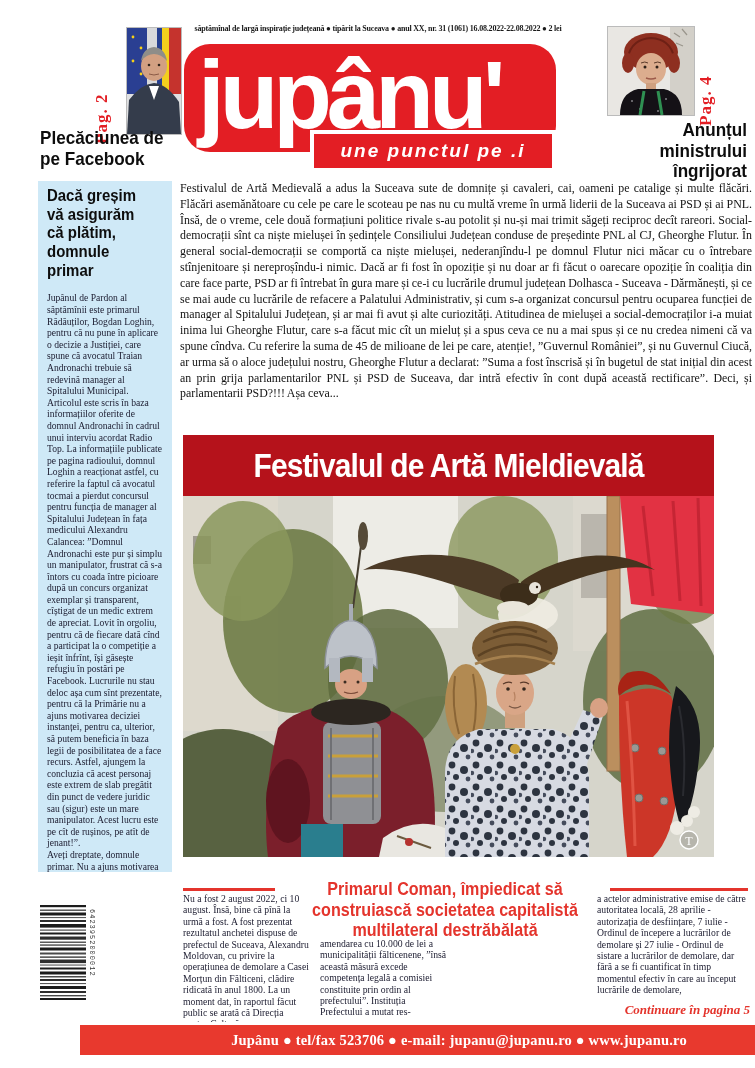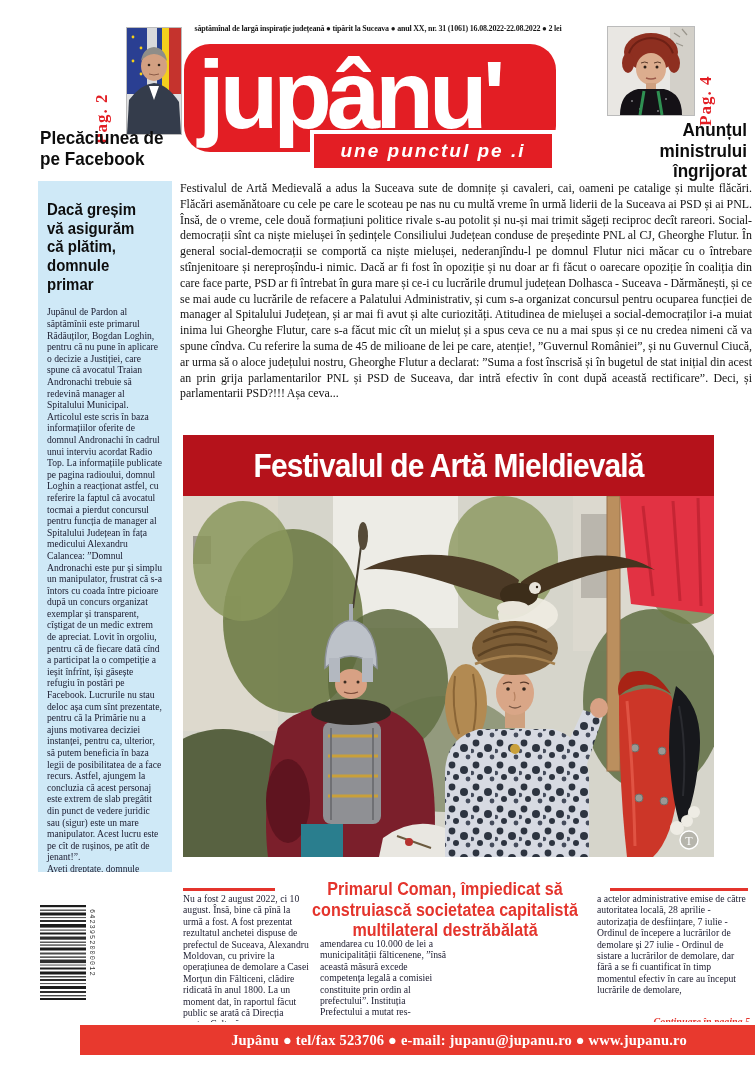--- a/index.html
+++ b/index.html
@@ -20,21 +20,21 @@
              letter-spacing:1px;}
   .pag2{left:92px;top:64px;height:80px;}
   .pag4{left:696px;top:56px;height:70px;}
   .teaser-photo{border:1px solid #bbb;}
   .hl{font-family:"Liberation Sans","DejaVu Sans",sans-serif;font-weight:bold;color:#0d0d0d;line-height:1.08;}
   .hl-left{left:40px;top:128px;width:150px;font-size:19px;transform:scaleX(0.9);transform-origin:left top;}
   .hl-right{left:612px;top:120px;width:135px;font-size:19px;text-align:right;transform:scaleX(0.9);
             transform-origin:right top;}
   
   .sidebar{left:38px;top:181px;width:134px;height:691px;background:#cfe9f7;box-sizing:border-box;
-           padding:20px 9px 0 9px;overflow:hidden;}
+           padding:6px 9px 0 9px;overflow:hidden;}
   .sidebar h2{margin:0 0 12px 0;font-family:"Liberation Sans","DejaVu Sans",sans-serif;font-weight:bold;
               font-size:17px;line-height:1.1;color:#0d0d0d;width:122px;transform:scaleX(0.88);
               transform-origin:left top;}
   .sidebar .body{font-size:9.6px;line-height:11.6px;color:#1b1b2f;white-space:pre-line;}
   
   .intro{left:180px;top:181px;width:572px;height:253px;overflow:hidden;font-weight:normal;
          font-size:11.9px;line-height:15.8px;text-align:justify;color:#131313;word-spacing:-0.4px;}
   
   .banner{left:183px;top:435px;width:531px;height:61px;background:#b5121b;display:flex;
           align-items:center;justify-content:center;}
@@ -48,22 +48,22 @@
         font-family:"Liberation Sans","DejaVu Sans",sans-serif;font-weight:bold;font-size:17.5px;
         line-height:1.18;color:#e4342c;transform:scaleX(0.92);transform-origin:center top;}
   .b-line{position:absolute;top:13px;height:3px;background:#e4342c;}
   .b-line.l{left:3px;width:92px;}
   .b-line.r{left:430px;width:138px;}
   .b-col{position:absolute;font-size:9.7px;line-height:11.4px;color:#1b1b2f;}
   .b-col.c1{left:3px;top:18px;width:127px;}
   .b-col.c2{left:140px;top:63px;width:128px;}
   .b-col.c3{left:276px;top:63px;width:132px;}
   .b-col.c4{left:417px;top:18px;width:153px;}
-  .cont{margin-top:20px;text-align:right;color:#e4342c;font-style:italic;font-weight:bold;
-        text-decoration:underline;font-size:10px;}
+  .cont{margin-top:8px;text-align:right;color:#e4342c;font-style:italic;font-weight:bold;
+        font-size:13px;}
   
   .barcode{left:40px;top:903px;width:60px;height:100px;}
   
   .footer{left:80px;top:1025px;width:668px;height:30px;background:#e8392e;display:flex;align-items:center;
           justify-content:center;padding-left:45px;}
   .footer span{color:#fff;font-weight:bold;font-size:14.5px;letter-spacing:0.2px;white-space:nowrap;}
 </style>
 </head>
 <body>
 

